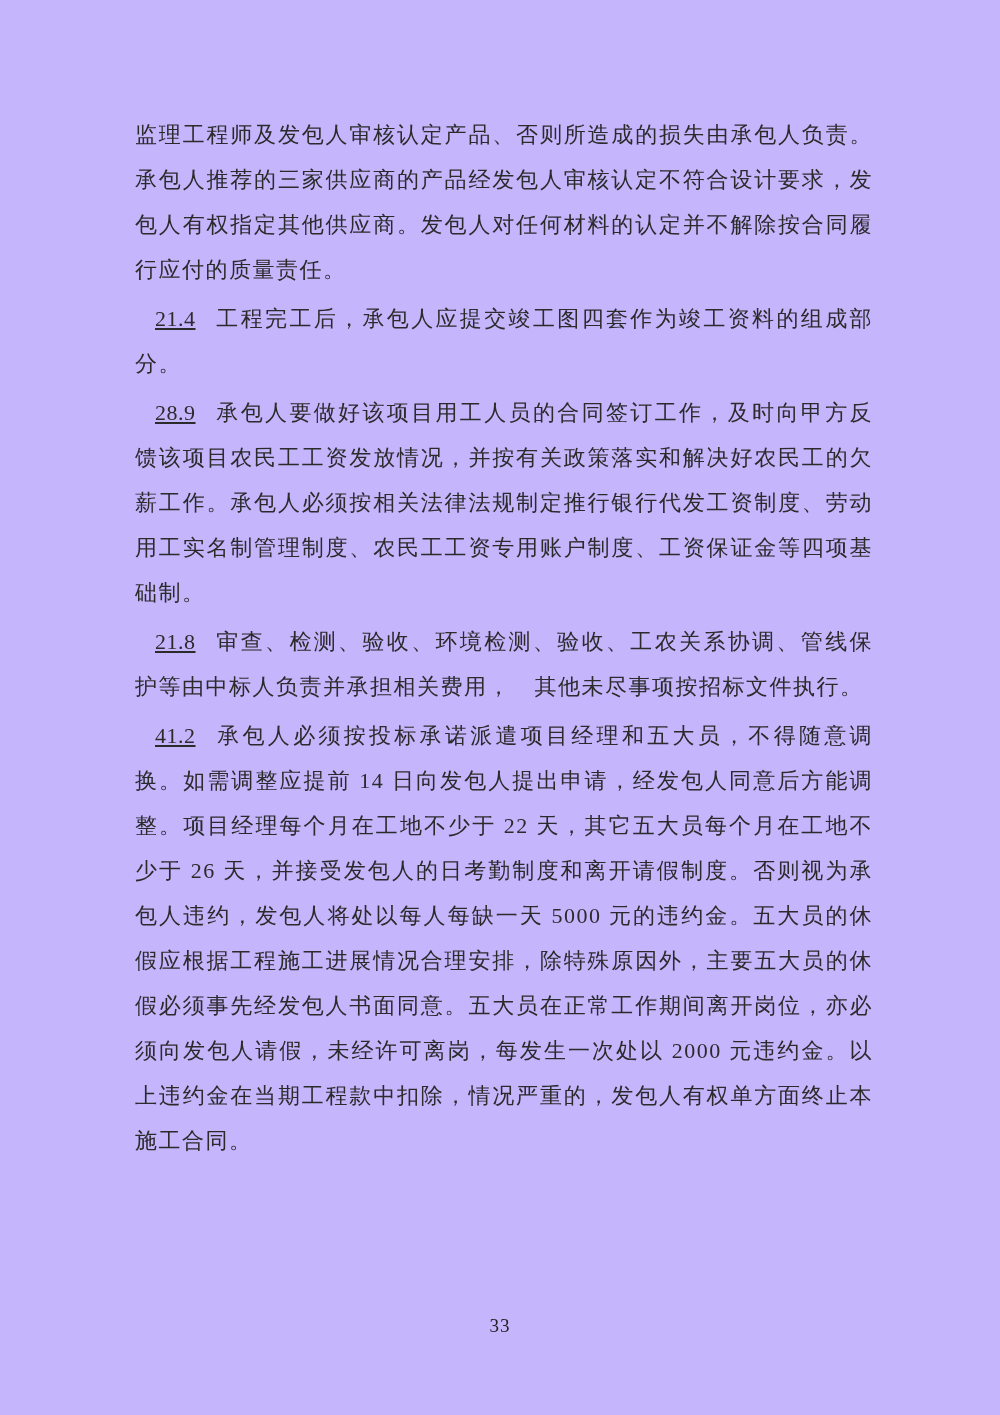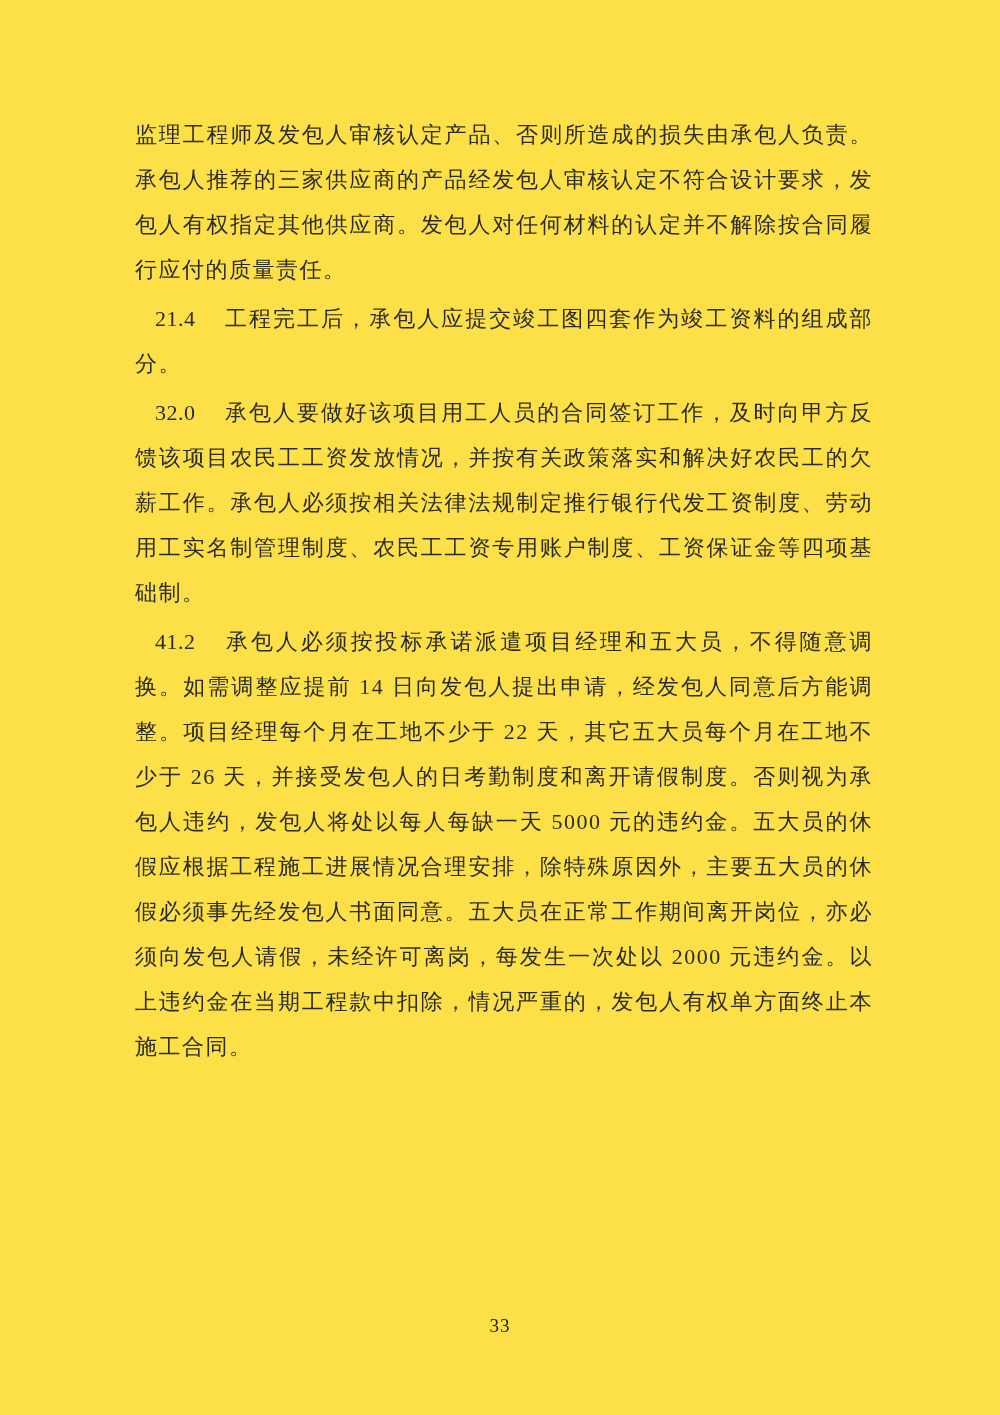--- a/index.html
+++ b/index.html
@@ -4,21 +4,21 @@
 <style>
   html, body {
     margin: 0;
     padding: 0;
     background: #ffffff;
   }
   .page {
     position: relative;
     width: 1000px;
     height: 1415px;
-    background: #fde047;
+    background: #c4b5fd;
     overflow: hidden;
     font-family: "Liberation Serif", "DejaVu Serif", serif;
     color: #2b2b2b;
   }
   .content {
     position: absolute;
     left: 135px;
     top: 112px;
     width: 738px;
   }
@@ -27,22 +27,23 @@
     font-size: 22px;
     line-height: 45px;
     letter-spacing: 1.5px;
     text-align: justify;
     text-justify: inter-ideograph;
   }
   p.para.indent {
     text-indent: 20px;
   }
   .clause-num {
-    margin-right: 29px;
+    margin-right: 20px;
     letter-spacing: 0.5px;
+    text-decoration: underline;
   }
   .clause-num:empty {
     display: none;
   }
   .footer {
     position: absolute;
     top: 1312px;
     left: 0;
     width: 100%;
     text-align: center;
@@ -55,24 +56,25 @@
 </head>
 <body>
 
 <div class="page">
   <div class="content">
 
     <p class="para"><span>监理工程师及发包人审核认定产品、否则所造成的损失由承包人负责。承包人推荐的三家供应商的产品经发包人审核认定不符合设计要求，发包人有权指定其他供应商。发包人对任何材料的认定并不解除按合同履行应付的质量责任。</span></p>
 
     <p class="para indent"><span class="clause-num">21.4</span><span>工程完工后，承包人应提交竣工图四套作为竣工资料的组成部分。</span></p>
 
-    <p class="para indent"><span class="clause-num">32.0</span><span>承包人要做好该项目用工人员的合同签订工作，及时向甲方反馈该项目农民工工资发放情况，并按有关政策落实和解决好农民工的欠薪工作。承包人必须按相关法律法规制定推行银行代发工资制度、劳动用工实名制管理制度、农民工工资专用账户制度、工资保证金等四项基础制。</span></p>
+    <p class="para indent"><span class="clause-num">28.9</span><span>承包人要做好该项目用工人员的合同签订工作，及时向甲方反馈该项目农民工工资发放情况，并按有关政策落实和解决好农民工的欠薪工作。承包人必须按相关法律法规制定推行银行代发工资制度、劳动用工实名制管理制度、农民工工资专用账户制度、工资保证金等四项基础制。</span></p>
 
 
 
+    <p class="para indent"><span class="clause-num">21.8</span><span>审查、检测、验收、环境检测、验收、工农关系协调、管线保护等由中标人负责并承担相关费用，　其他未尽事项按招标文件执行。</span></p>
 
     <p class="para indent"><span class="clause-num">41.2</span><span>承包人必须按投标承诺派遣项目经理和五大员，不得随意调换。如需调整应提前 14 日向发包人提出申请，经发包人同意后方能调整。项目经理每个月在工地不少于 22 天，其它五大员每个月在工地不少于 26 天，并接受发包人的日考勤制度和离开请假制度。否则视为承包人违约，发包人将处以每人每缺一天 5000 元的违约金。五大员的休假应根据工程施工进展情况合理安排，除特殊原因外，主要五大员的休假必须事先经发包人书面同意。五大员在正常工作期间离开岗位，亦必须向发包人请假，未经许可离岗，每发生一次处以 2000 元违约金。以上违约金在当期工程款中扣除，情况严重的，发包人有权单方面终止本施工合同。</span></p>
 
   </div>
 
   <div class="footer">
     <span>33</span>
   </div>
 </div>
 

